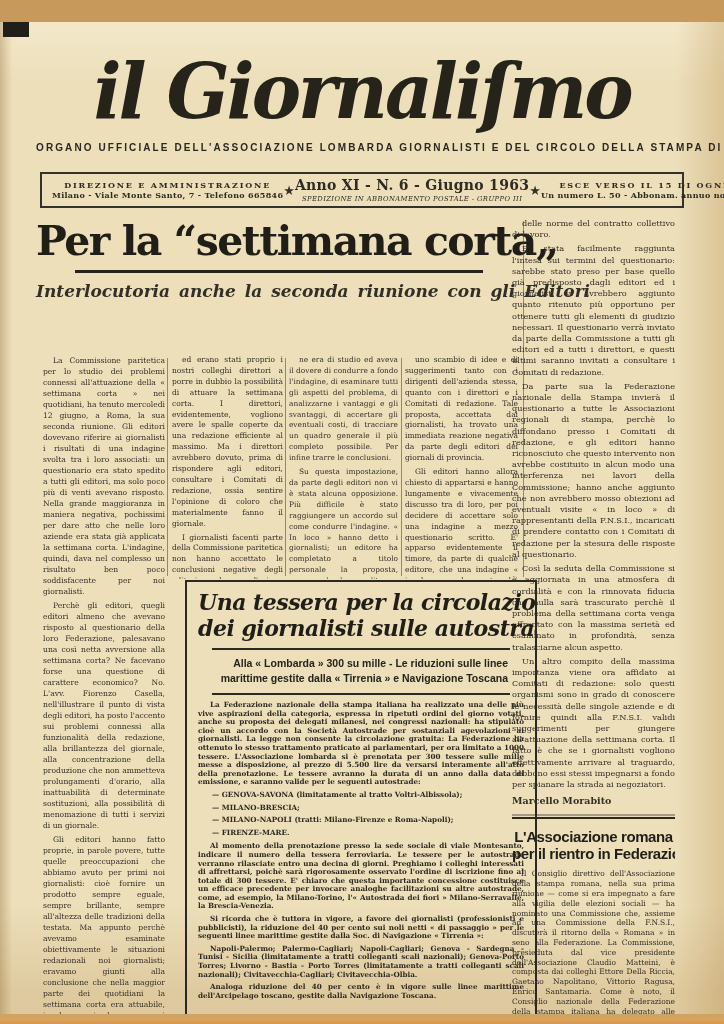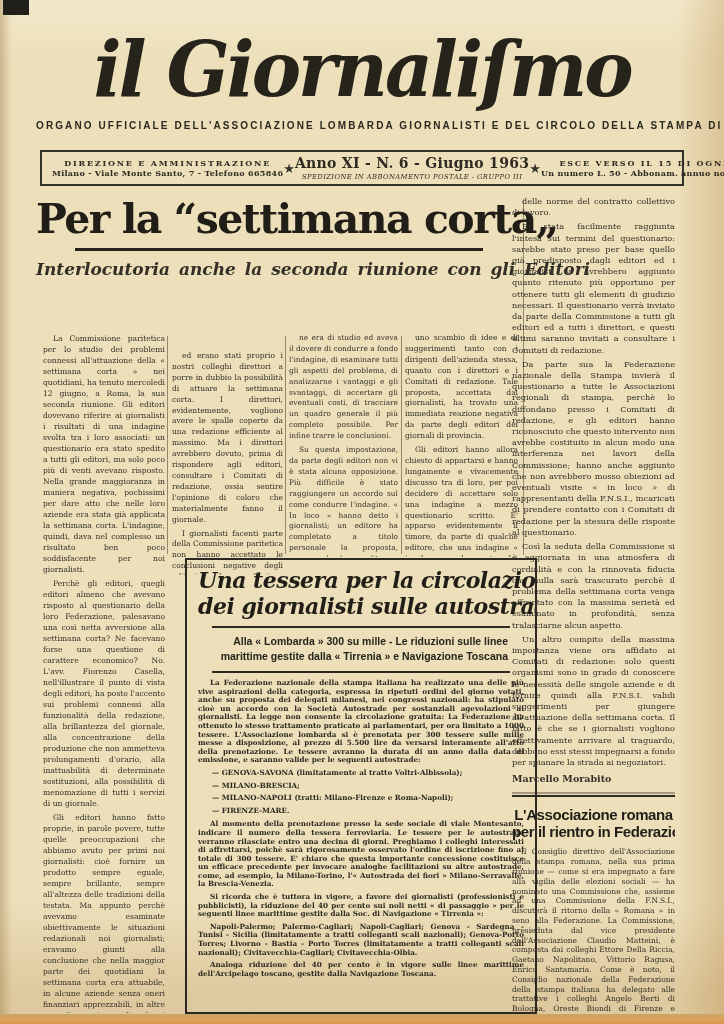--- a/index.html
+++ b/index.html
@@ -9,20 +9,21 @@
     font-family:"DejaVu Serif","Liberation Serif",serif;
     color:#2f2b22;
   }
   .paper{
     position:absolute;inset:0;
     background:
       linear-gradient(90deg, rgba(130,90,35,.30) 0px, rgba(130,90,35,0) 12px),
       linear-gradient(270deg, rgba(170,115,45,.25) 0px, rgba(170,115,45,0) 48px),
       linear-gradient(180deg, rgba(255,250,230,.35) 0%, rgba(0,0,0,0) 6%, rgba(0,0,0,0) 88%, rgba(160,105,35,.18) 97%),
       #ecdfba;
+    margin-top: 22px;
   }
   .bottom-edge{position:absolute;left:0;right:0;bottom:0;height:10px;
     background:linear-gradient(180deg,#c9a567 0%,#dca15a 55%,#d69750 100%);}
   .corner-mark{position:absolute;left:3px;top:0;width:26px;height:15px;background:#211f1a;}
 
   
   .masthead{position:absolute;left:36px;top:26px;width:652px;text-align:center;}
   .mast-title{
     font-family:"DejaVu Serif",serif;font-style:italic;font-weight:bold;
     font-size:74px;line-height:86px;letter-spacing:-3px;color:#26231b;
@@ -51,21 +52,21 @@
   .headline{position:absolute;left:36px;top:197px;width:486px;text-align:center;color:#211e17;}
   .hl1{font-weight:bold;font-size:41px;line-height:44px;letter-spacing:-1.5px;white-space:nowrap;}
   .hl2{font-weight:bold;font-size:35px;line-height:40px;letter-spacing:-.5px;word-spacing:7px;white-space:nowrap;}
   .hl-rule{margin:7px auto 8px;width:408px;height:3px;background:#26231b;}
   .hl-sub{font-style:italic;font-weight:bold;font-size:17px;color:#332f26;word-spacing:3px;white-space:nowrap;}
 
   
   .col{position:absolute;text-align:justify;overflow:hidden;color:#332f26;}
   .col p{margin:0 0 3px;text-indent:10px;}
   #col1{left:43px;top:333px;width:122px;height:680px;font-size:7.6px;line-height:11px;}
-  #col2{left:172px;top:351px;width:111px;height:224px;font-size:7.5px;line-height:10.9px;}
+  #col2{left:172px;top:333px;width:111px;height:224px;font-size:7.5px;line-height:10.9px;}
   #col3{left:289px;top:333px;width:109px;height:224px;font-size:7.4px;line-height:10.9px;}
   #col4{left:405px;top:333px;width:113px;height:224px;font-size:7.5px;line-height:10.9px;}
   #col5{left:512px;top:196px;width:163px;height:818px;font-size:8.2px;line-height:11.2px;}
 
   .vrule{position:absolute;width:1px;background:rgba(75,63,45,.55);}
   #vr1{left:167px;top:336px;height:218px;}
   #vr2{left:285px;top:336px;height:218px;}
   #vr3{left:401px;top:336px;height:218px;}
   #vr4{left:523px;top:199px;height:356px;}
 

